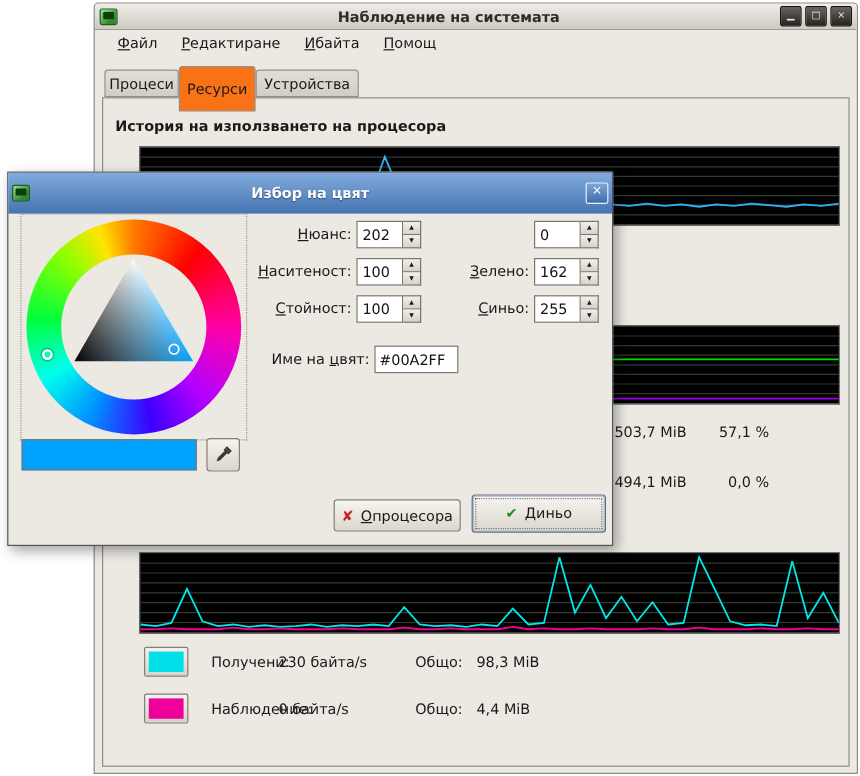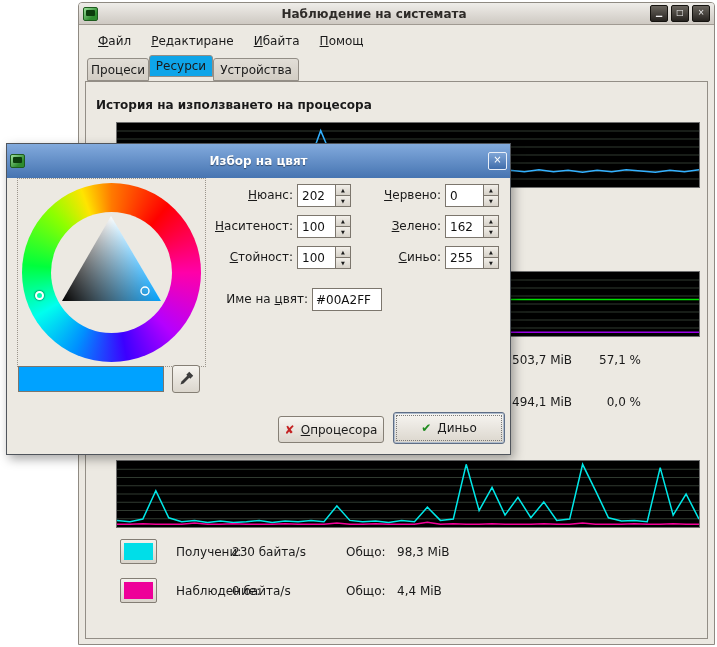--- a/index.html
+++ b/index.html
@@ -8,26 +8,26 @@
 
   
   #main-window{position:absolute;left:78px;top:2px;width:637px;height:643px;background:#ECE9E2;border:1px solid #8f8a82;border-radius:4px 4px 0 0;box-sizing:border-box}
   .titlebar{position:absolute;left:0;top:0;right:0;height:22px;background:linear-gradient(#efede9,#cec9c2);border-bottom:1px solid #a09a92;border-radius:3px 3px 0 0;display:flex;align-items:center;padding:0 4px;box-sizing:border-box}
   .titlebar .title{flex:1;text-align:center;font-weight:bold;color:#2e2b28}
   .app-icon{width:15px;height:14px;border-radius:2px;background:linear-gradient(135deg,#9fe09f,#2e8b2e 70%);border:1px solid #1d5c1d;box-sizing:border-box;position:relative;flex:0 0 auto}
   .app-icon::after{content:"";position:absolute;left:2px;top:2px;right:2px;bottom:4px;background:#0c3d0c;border-radius:1px}
   .win-btns{display:flex;gap:3px}
   .wbtn{width:16px;height:15px;background:linear-gradient(#6a655e,#26231f);border:1px solid #15130f;border-radius:2px;color:#f2f2f2;font-size:8px;line-height:14px;text-align:center;cursor:default}
 
-  .menubar{position:absolute;left:0;top:23px;right:0;height:25px;display:flex;align-items:flex-end;padding-left:10px;gap:2px}
+  .menubar{position:absolute;left:0;top:23px;right:0;height:25px;display:flex;align-items:flex-start;padding-left:10px;gap:2px}
   .menu-item{padding:3px 9px;white-space:nowrap}
   .menu-item u,.spin-label u,.name-label u,.btn u{text-decoration:underline}
 
   .tab{position:absolute;top:55px;height:23px;background:linear-gradient(#e2ded7,#d2cdc4);border:1px solid #938e86;border-radius:3px 3px 0 0;box-sizing:border-box;display:flex;align-items:center;justify-content:center;z-index:2}
-  .tab.active{top:52px;height:22px;background:#0ea5e9;z-index:3}
+  .tab.active{top:52px;height:38px;background:#f97316;z-index:3}
   #tab-1{left:8px;width:62px}
   #tab-2{left:70px;width:64px}
   #tab-3{left:134px;width:86px}
 
   .notebook{position:absolute;left:6px;top:78px;width:623px;height:558px;border:1px solid #938e86;background:#ECE9E2;box-sizing:border-box;z-index:1}
 
   .heading{position:absolute;left:17px;top:95px;font-weight:bold;z-index:2}
   .graph-frame{position:absolute;background:#000;border:1px solid #6f6f6f;box-sizing:content-box;z-index:2}
   #cpu-graph{left:37px;top:119px;width:582px;height:64px}
   #mem-graph{left:37px;top:268px;width:582px;height:64px}
@@ -216,21 +216,20 @@
     </div>
 
     <label class="spin-label c1 r1"><span></span><u>Н</u><span>юанс:</span></label>
     <div class="spin sp-c1 r1">
       <input value="202" style="">
       <span class="steppers">
           <span class="step">▲</span>
           <span class="step">▼</span>
         </span>
     </div>
-    <label class="spin-label c2 r1"><span></span><u>Ч</u><span>ервено:</span></label>
     <div class="spin sp-c2 r1">
       <input value="0" style="">
       <span class="steppers">
           <span class="step">▲</span>
           <span class="step">▼</span>
         </span>
     </div>
 
     <label class="spin-label c1 r2"><span></span><u>Н</u><span>аситеност:</span></label>
     <div class="spin sp-c1 r2">

